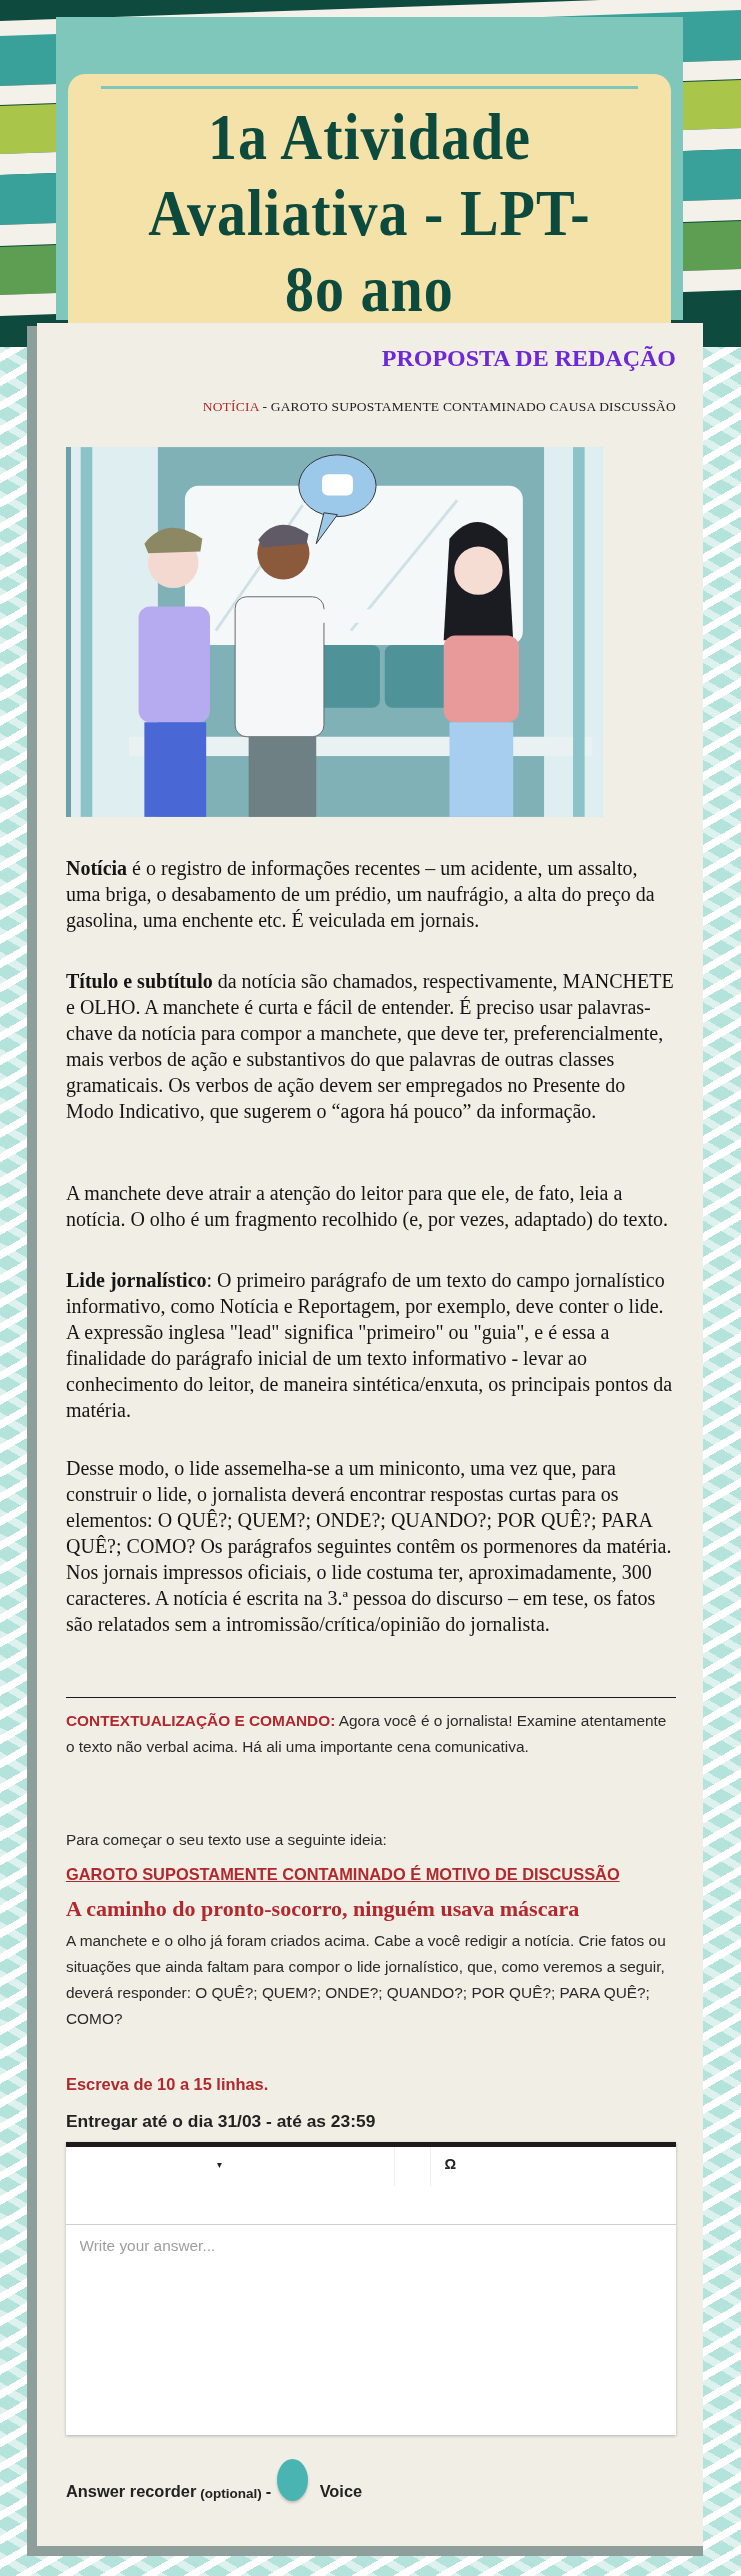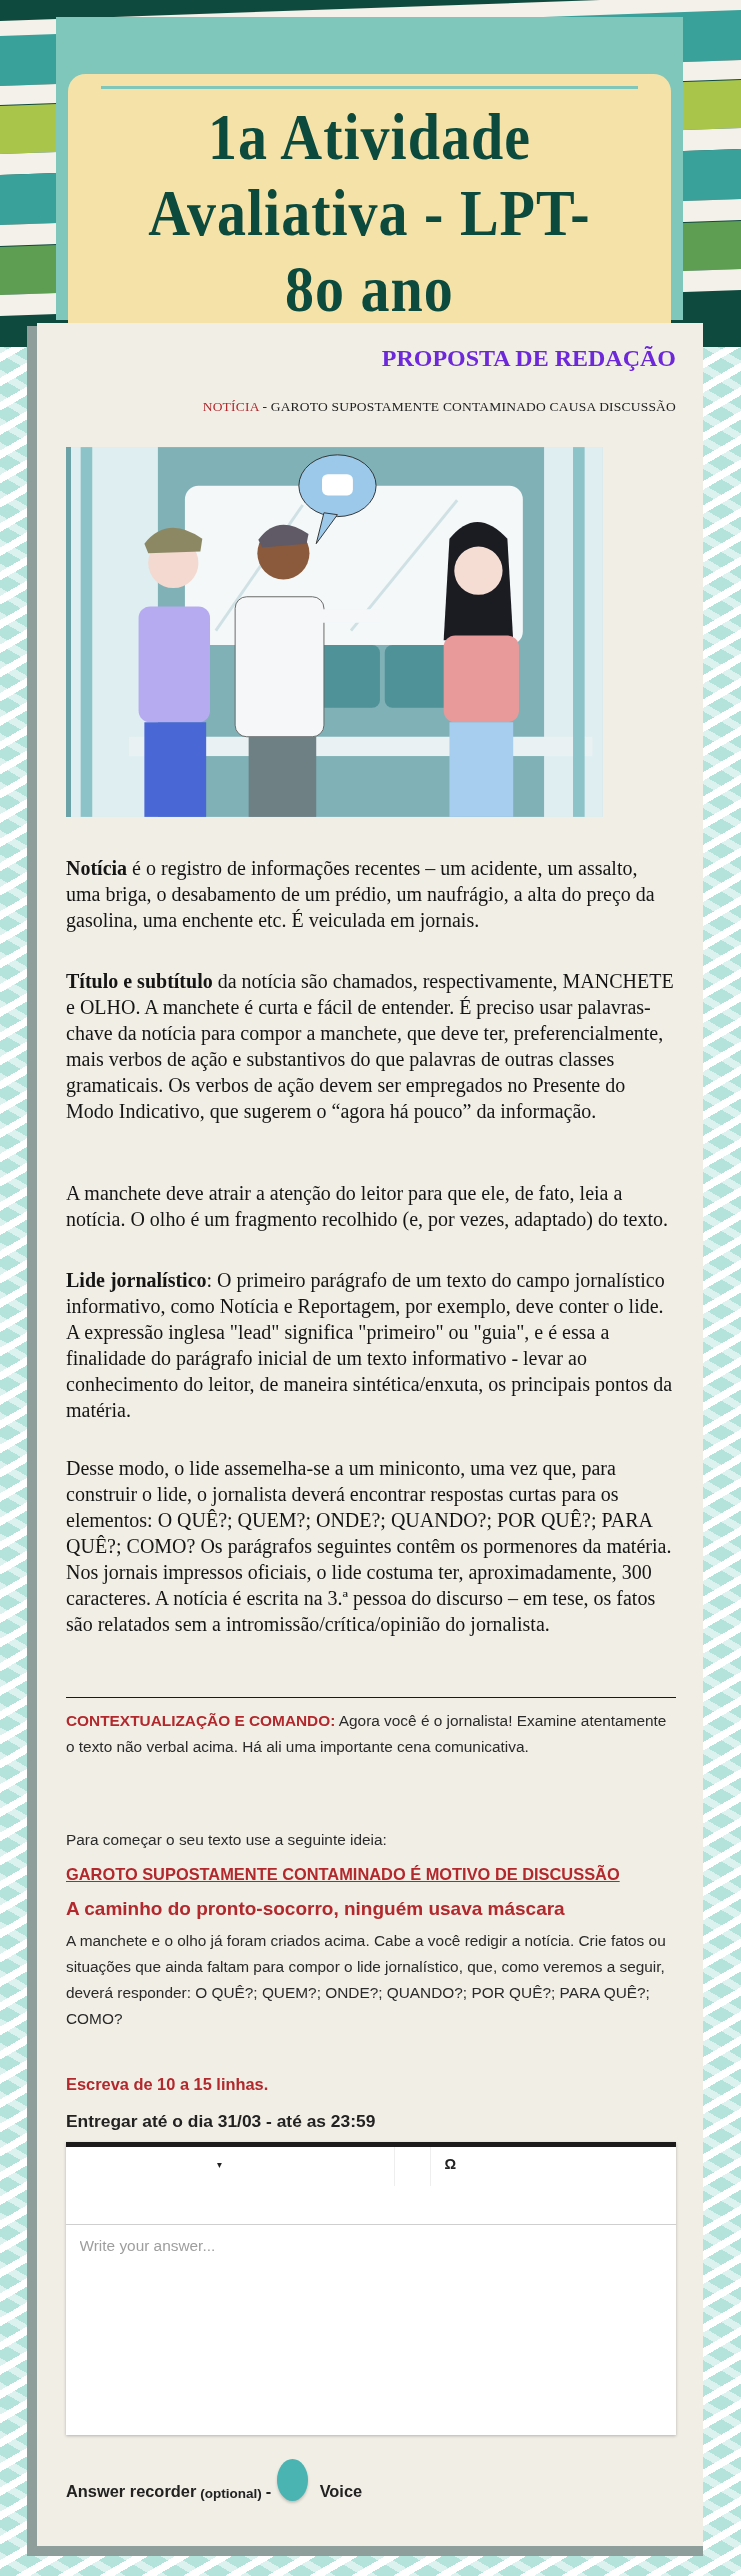--- a/index.html
+++ b/index.html
@@ -237,21 +237,21 @@
   <span>Desse modo, o lide assemelha-se a um miniconto, uma vez que, para construir o lide, o jornalista deverá encontrar respostas curtas para os elementos: O QUÊ?; QUEM?; ONDE?; QUANDO?; POR QUÊ?; PARA QUÊ?; COMO? Os parágrafos seguintes contêm os pormenores da matéria. Nos jornais impressos oficiais, o lide costuma ter, aproximadamente, 300 caracteres. A notícia é escrita na 3.ª pessoa do discurso – em tese, os fatos são relatados sem a intromissão/crítica/opinião do jornalista.</span>
 </div>
 
 <div class="divider"></div>
 
 <div class="instr sans" style="top:1708px;">
   <span class="red-bold">CONTEXTUALIZAÇÃO E COMANDO:</span><span> Agora você é o jornalista! Examine atentamente o texto não verbal acima. Há ali uma importante cena comunicativa.</span>
 </div>
 <div class="instr sans" style="top:1827px;">Para começar o seu texto use a seguinte ideia:</div>
 <div class="instr sans red-bold" style="top:1861px; font-size:16.4px;text-decoration:underline;"> GAROTO SUPOSTAMENTE CONTAMINADO É MOTIVO DE DISCUSSÃO</div>
-<div class="instr sans red-bold" style="top:1896px; font-size:19px;">A caminho do pronto-socorro, ninguém usava máscara</div>
+<div class="instr sans red-bold" style="top:1896px; font-size:22px;font-family:Liberation Serif, serif;">A caminho do pronto-socorro, ninguém usava máscara</div>
 <div class="instr sans" style="top:1928px;">A manchete e o olho já foram criados acima. Cabe a você redigir a notícia. Crie fatos ou situações que ainda faltam para compor o lide jornalístico, que, como veremos a seguir, deverá responder: O QUÊ?; QUEM?; ONDE?; QUANDO?; POR QUÊ?; PARA QUÊ?; COMO?</div>
 <div class="instr sans red-bold" style="top:2071px; font-size:16.4px;">Escreva de 10 a 15 linhas.</div>
 <div class="instr sans" style="top:2108px; font-size:17.4px; font-weight:bold; color:#222;">Entregar até o dia 31/03 - até as 23:59</div>
 
 <div class="editor">
   <div class="toolbar">
     <div class="tb-select">
       <span class="caret">▾</span>
     </div>
     <div class="tb-sep"></div>

